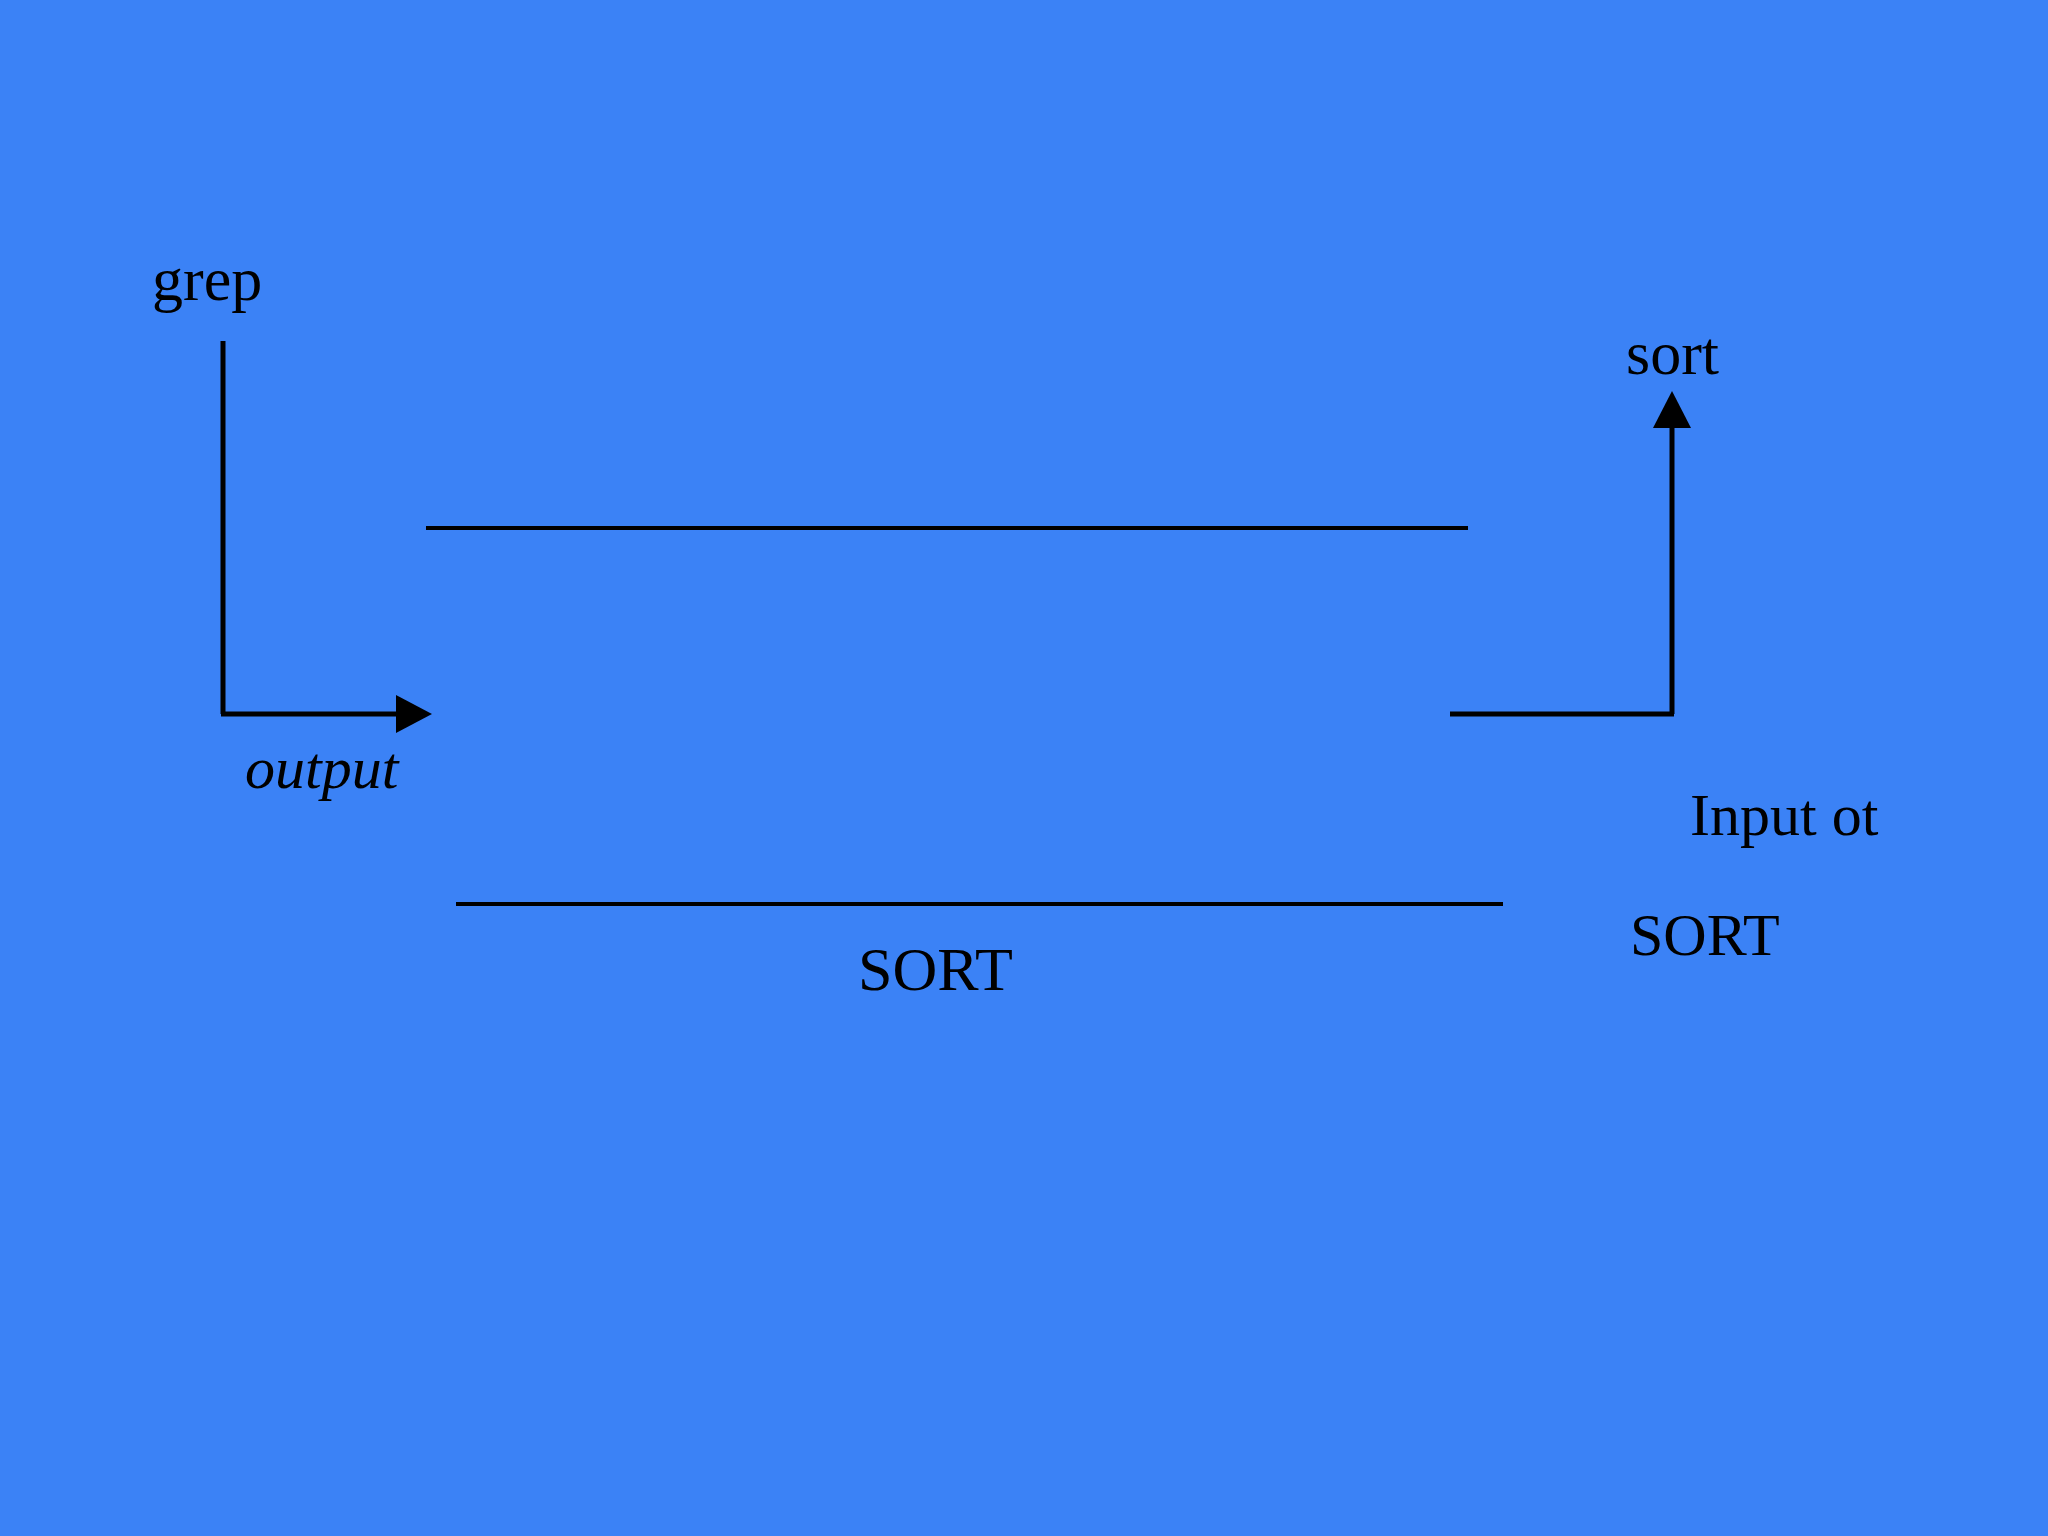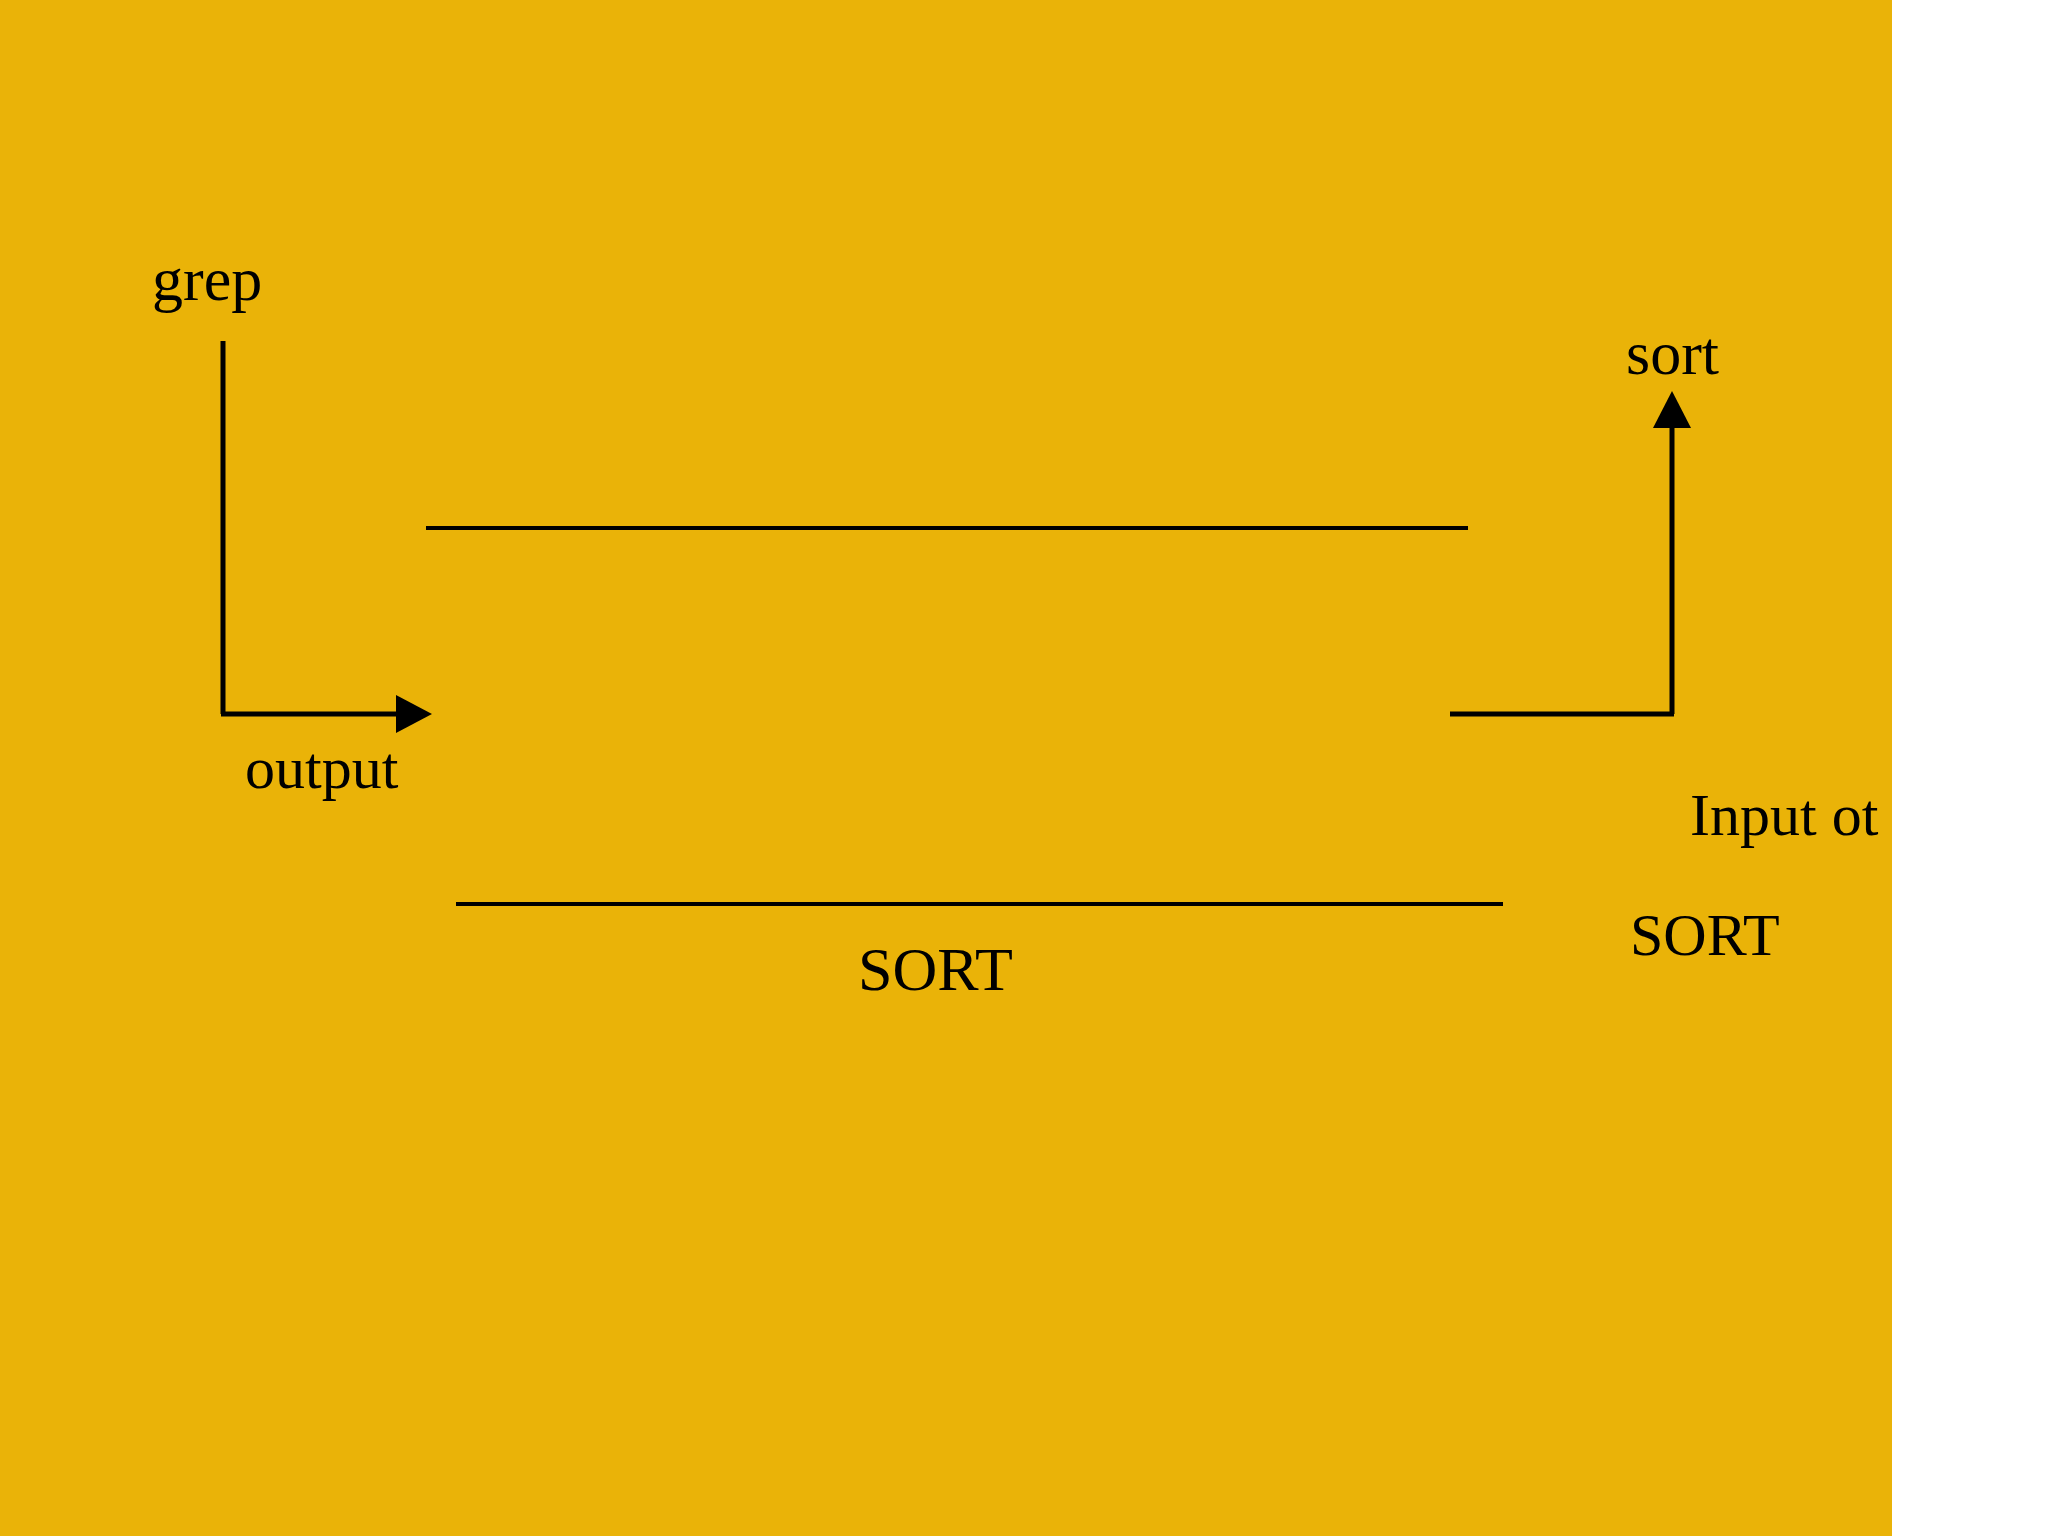--- a/index.html
+++ b/index.html
@@ -6,43 +6,43 @@
     margin: 0;
     padding: 0;
     background: #ffffff;
   }
   body {
     font-family: "Liberation Serif", "DejaVu Serif", serif;
     color: #000000;
   }
   #canvas {
     position: relative;
-    width: 1892px;
+    width: 2048px;
     height: 1536px;
-    background: #eab308;
+    background: #3b82f6;
     overflow: hidden;
   }
   #diagram-svg {
     position: absolute;
     left: 0;
     top: 0;
     width: 2048px;
     height: 1536px;
   }
   .label {
     position: absolute;
     white-space: pre;
     line-height: 1.0;
     color: #000000;
     font-family: "Liberation Serif", "DejaVu Serif", serif;
   }
   
   #label-grep        { left: 152px;  top: 248px;  font-size: 62px; }
   #label-sort        { left: 1626px; top: 322px;  font-size: 62px; }
-  #label-output      { left: 245px;  top: 738px;  font-size: 60px; }
+  #label-output      { left: 245px;  top: 738px;  font-size: 60px; font-style: italic; }
   #label-output-of-grep { left: 668px; top: 690px; font-size: 62px; }
   #label-input-of-sort  { left: 1630px; top: 725px; font-size: 60px; }
   #label-pipe        { left: 858px;  top: 938px;  font-size: 62px; }
   .input-sort-line2  { display: block; }
 </style>
 </head>
 <body>
 
 <div id="canvas">
 

